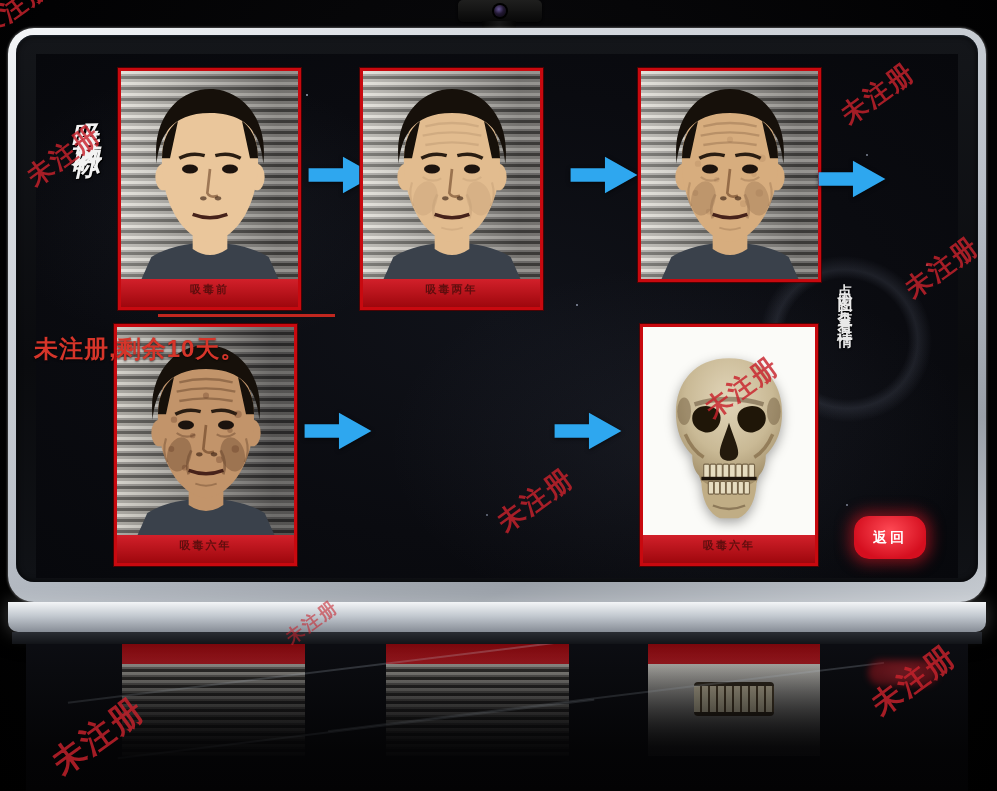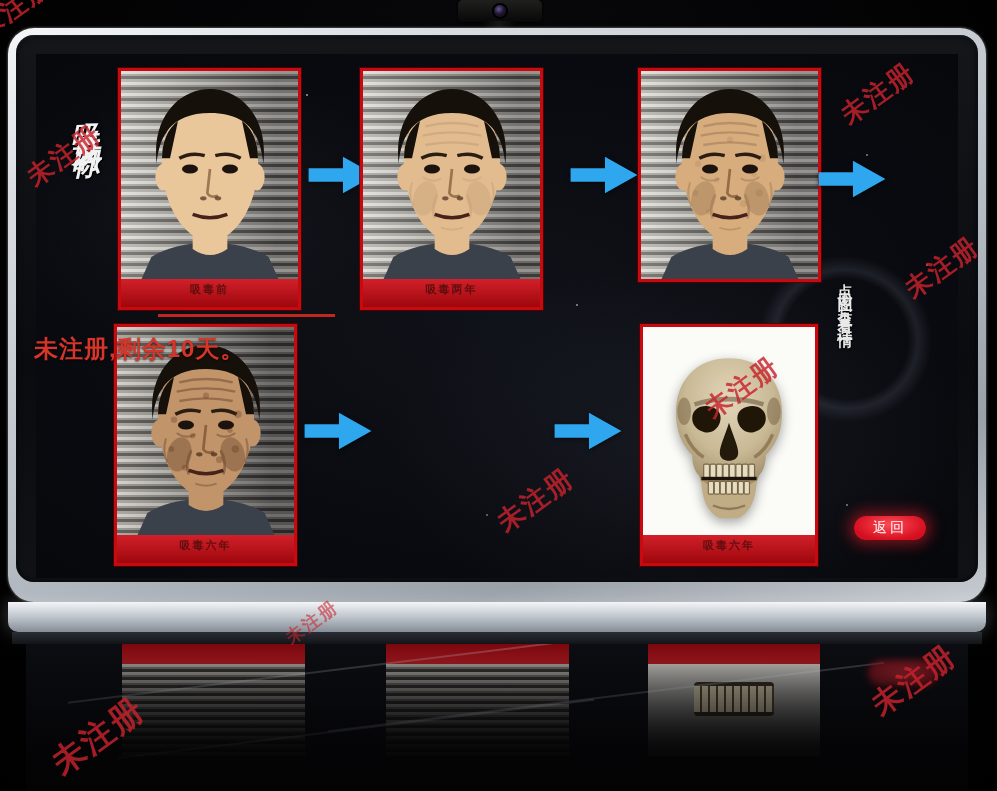--- a/index.html
+++ b/index.html
@@ -51,24 +51,24 @@
          filter:drop-shadow(0 4px 6px rgba(0,0,0,.35));}
   
   .stage1{--skin:#eac69b;--wr:0;--hl:0;--bl:0;}
   .stage2{--skin:#e2bc8f;--wr:.18;--hl:.15;--bl:0;}
   .stage3{--skin:#d7ad7e;--wr:.35;--hl:.35;--bl:.15;}
   .stage4{--skin:#c2946a;--wr:.6;--hl:.6;--bl:.45;}
   .stage5{--skin:#a87a52;--wr:.85;--hl:.85;--bl:.8;}
   
   .arrow{position:absolute;width:68px;height:42px;filter:drop-shadow(0 1px 2px rgba(0,0,0,.6));}
   
-  .btn-back{position:absolute;left:818px;top:462px;width:72px;height:24px;border:none;border-radius:15px;
+  .btn-back{position:absolute;left:818px;top:462px;width:72px;height:43px;border:none;border-radius:15px;
             background:radial-gradient(ellipse at 50% 35%, #ff4a55, #d50f1f 72%);
             box-shadow:0 0 14px 5px rgba(225,25,40,.5);
-            color:#fff;font-size:14px;font-weight:normal;letter-spacing:3px;cursor:pointer;
+            color:#fff;font-size:14px;font-weight:bold;letter-spacing:3px;cursor:pointer;
             font-family:"Liberation Sans",sans-serif;}
   
   .wm{position:absolute;z-index:60;color:rgba(200,34,44,.82);font-weight:bold;font-size:26px;
       letter-spacing:2px;transform:rotate(-36deg);white-space:nowrap;pointer-events:none;
       font-family:"DejaVu Serif", serif;}
   .trial{position:absolute;left:34px;top:297px;z-index:60;color:#d6352a;font-size:24px;font-weight:bold;
          letter-spacing:1px;text-shadow:0 1px 2px rgba(0,0,0,.6);pointer-events:none;
          font-family:"Liberation Sans",sans-serif;margin-top:36px;}
   .trial-line{position:absolute;left:158px;top:314px;width:177px;height:3px;background:#c1271f;z-index:60;}
   

